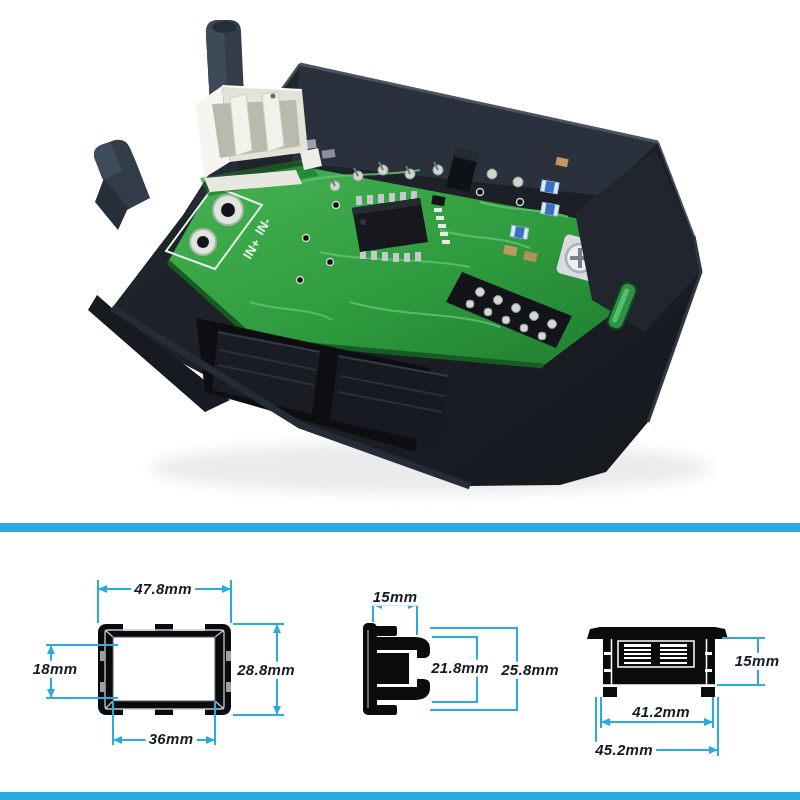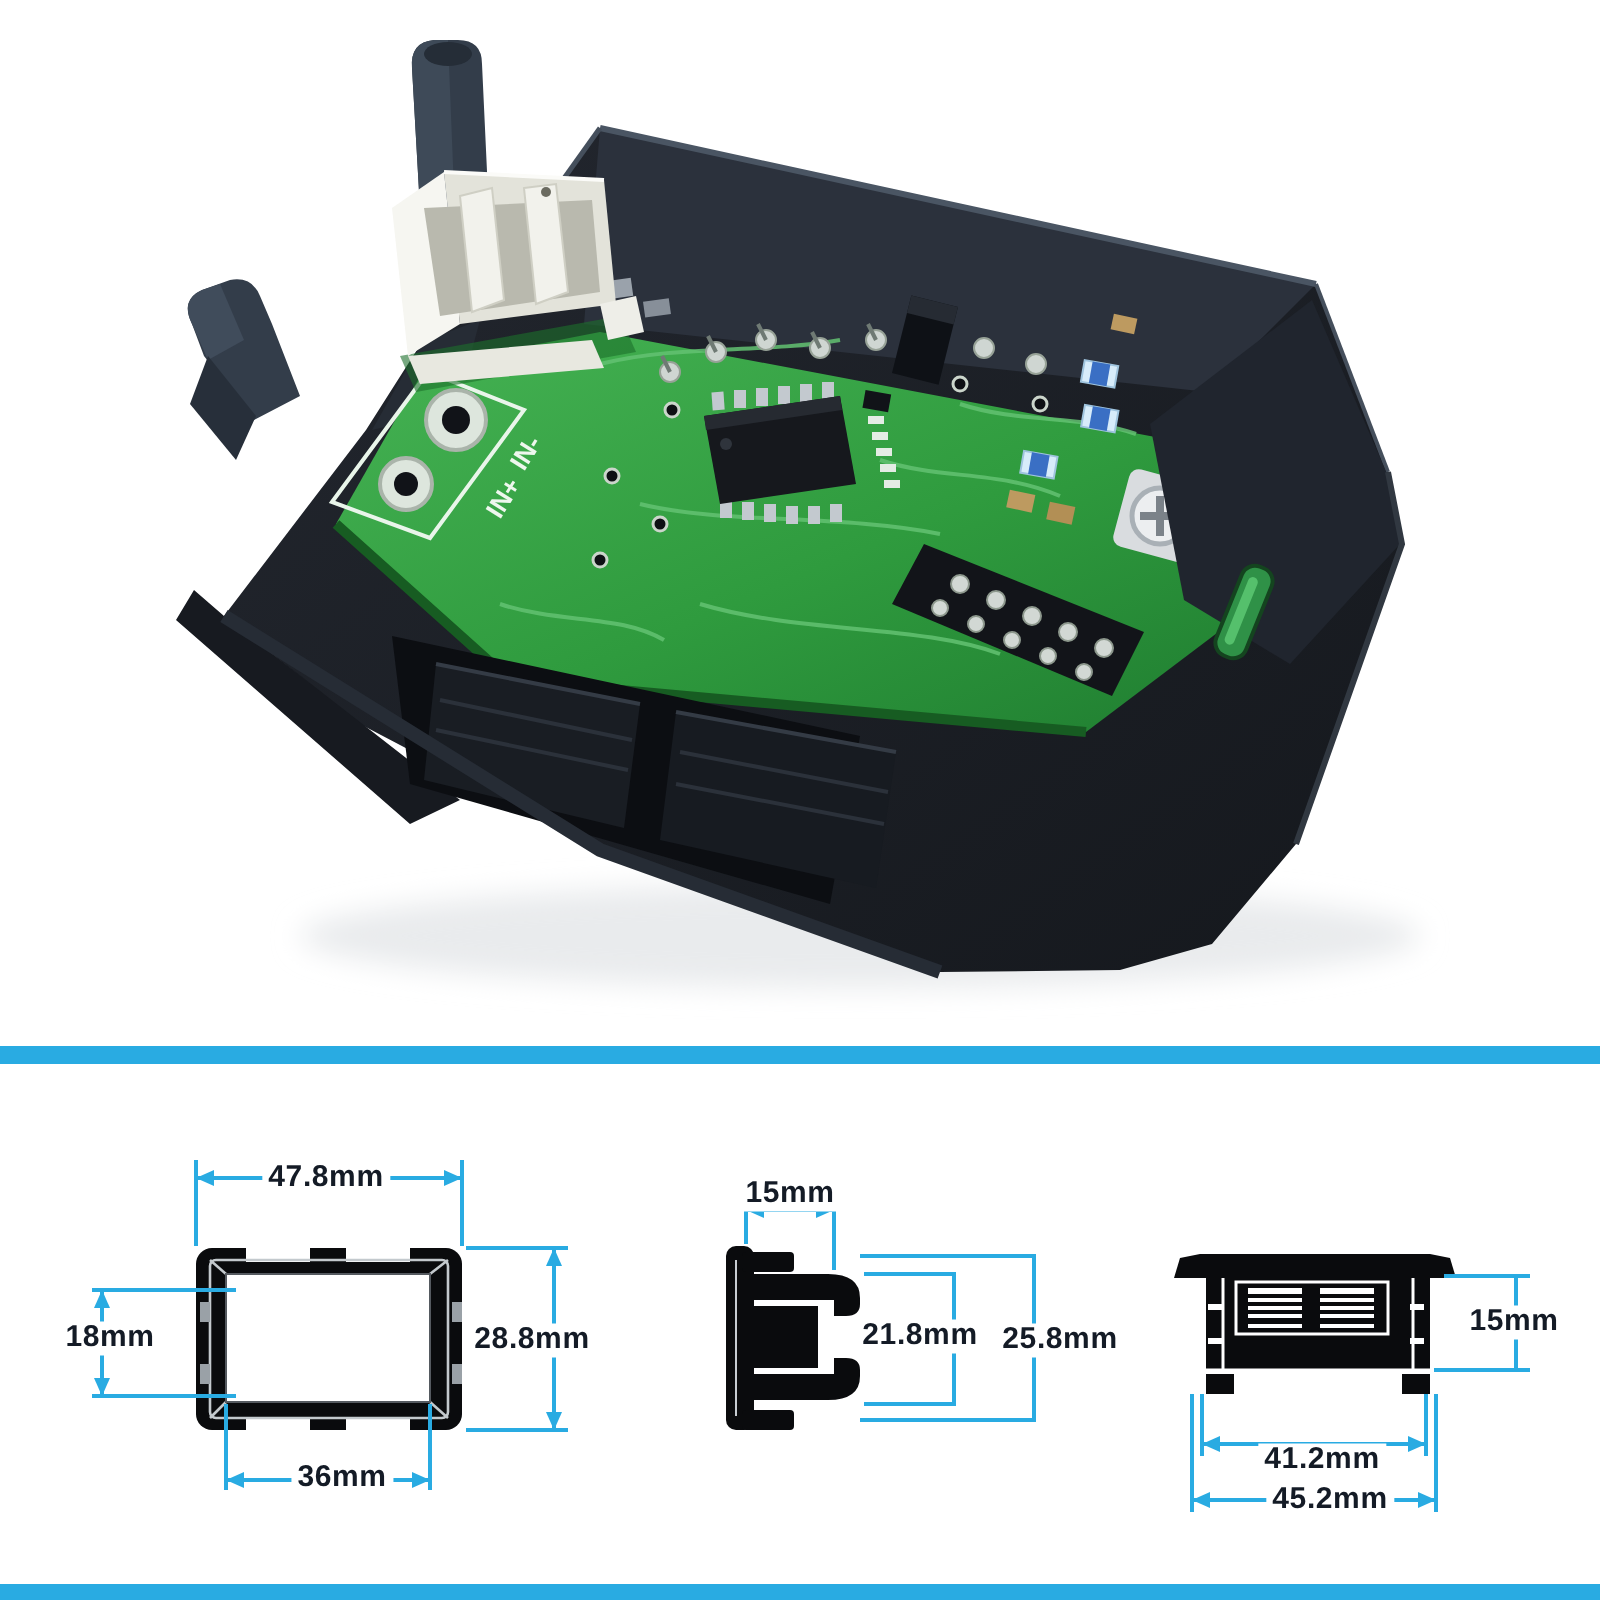--- a/index.html
+++ b/index.html
@@ -2,21 +2,21 @@
 <html><head>
 <meta charset="utf-8">
 <style>
   html,body{margin:0;padding:0;}
   body{width:800px;height:800px;background:#ffffff;font-family:"Liberation Sans",sans-serif;overflow:hidden;}
   .page{position:relative;width:800px;height:800px;background:#ffffff;}
   .photo{position:absolute;left:0;top:0;width:800px;height:520px;}
   .divider{position:absolute;left:0;width:800px;background:#29abe2;}
   .divider-top{top:523px;height:9px;}
   .divider-bottom{top:792px;height:8px;}
-  .diagrams{position:absolute;left:0;top:540px;width:800px;height:260px;}
+  .diagrams{position:absolute;left:0;top:540px;width:800px;height:260px;font-style:italic;}
   .diagrams svg{position:absolute;left:0;top:0;}
   .dim-label{
     position:absolute;transform:translate(-50%,-50%);
     font-weight:700;font-size:15px;color:#141b26;letter-spacing:.3px;
     background:#ffffff;padding:0 3px;white-space:nowrap;line-height:1.1;
   }
 </style>
 </head>
 <body>
 
@@ -348,16 +348,16 @@
     <span class="dim-label" style="left:163px;top:49px">47.8mm</span>
     <span class="dim-label" style="left:55px;top:129px">18mm</span>
     <span class="dim-label" style="left:266px;top:130px">28.8mm</span>
     <span class="dim-label" style="left:171px;top:199px">36mm</span>
 
     <span class="dim-label" style="left:395px;top:57px">15mm</span>
     <span class="dim-label" style="left:460px;top:128px">21.8mm</span>
     <span class="dim-label" style="left:530px;top:130px">25.8mm</span>
 
     <span class="dim-label" style="left:757px;top:121px">15mm</span>
-    <span class="dim-label" style="left:661px;top:190px">41.2mm</span>
-    <span class="dim-label" style="left:665px;top:210px">45.2mm</span>
+    <span class="dim-label" style="left:661px;top:172px">41.2mm</span>
+    <span class="dim-label" style="left:624px;top:210px">45.2mm</span>
   </div>
 </div>
 
 </body></html>

